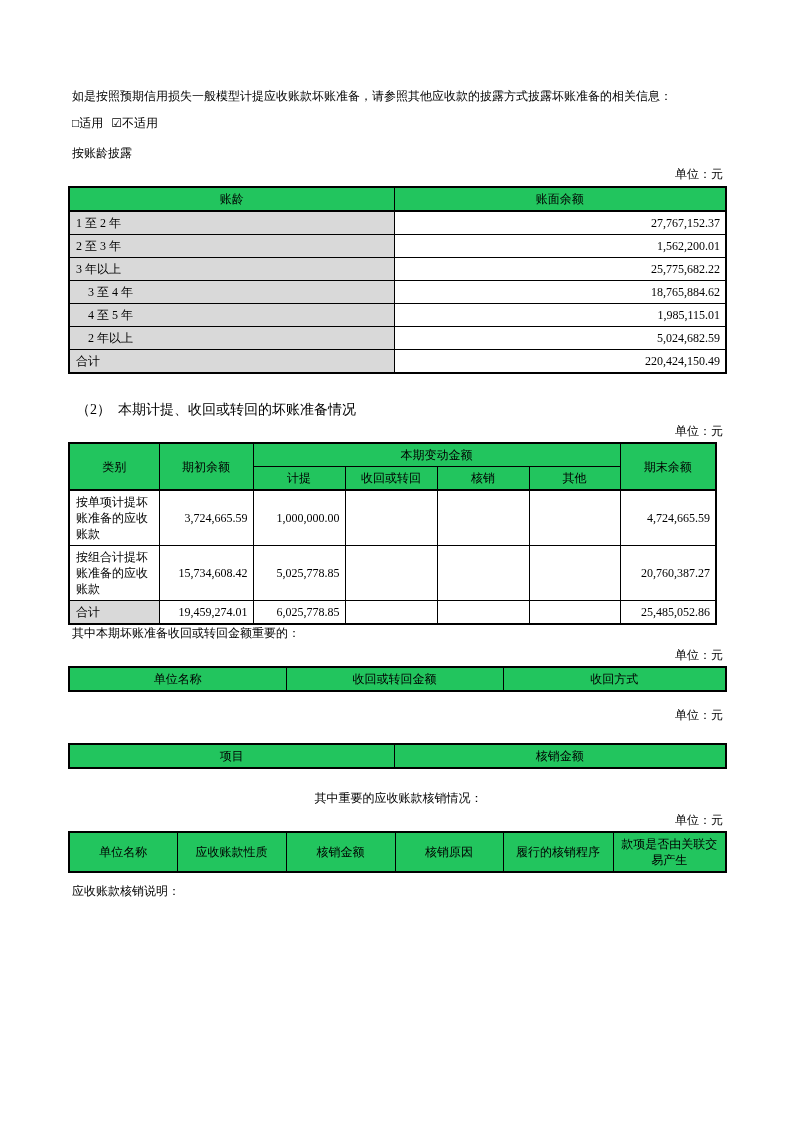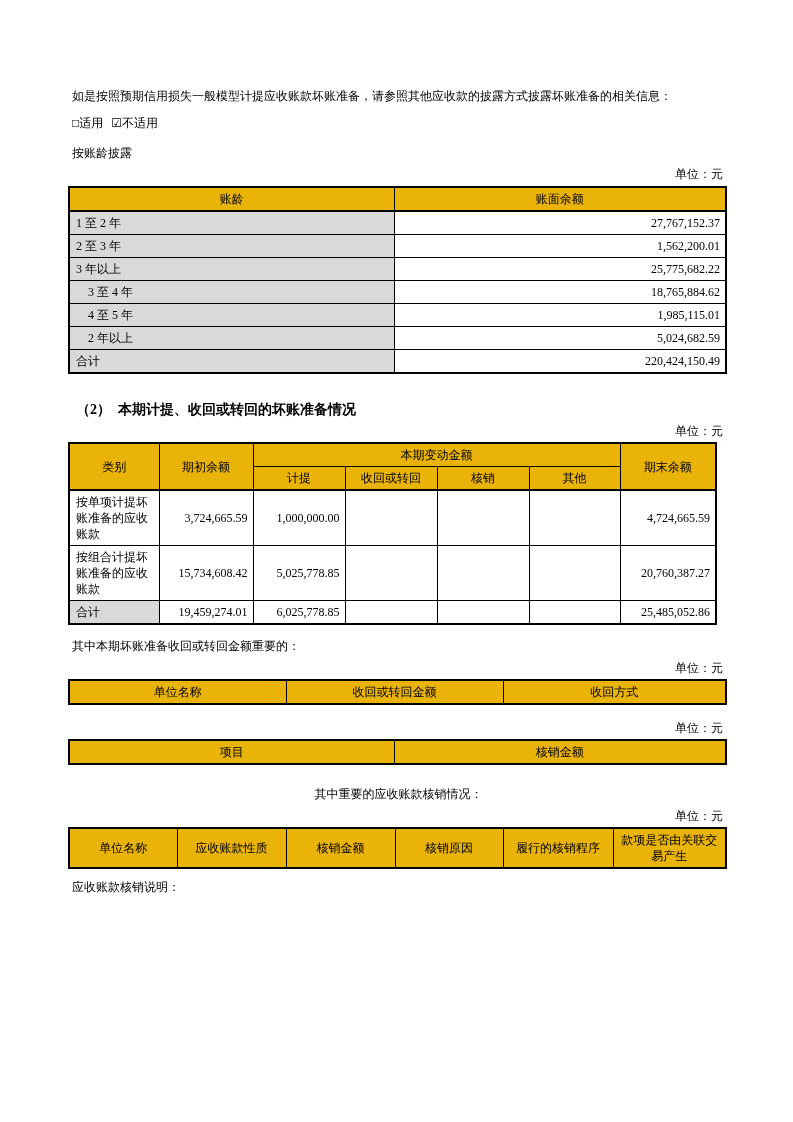--- a/index.html
+++ b/index.html
@@ -22,40 +22,40 @@
     padding-left: 4px;
   }
   .unit {
     text-align: right;
     padding-left: 0;
     padding-right: 2px;
   }
   h2 {
     margin: 0;
     font-size: 14px;
-    font-weight: bold;
+    font-weight: normal;
     line-height: 19px;
     padding-left: 8px;
     white-space: pre;
   }
   table {
     border-collapse: collapse;
     table-layout: fixed;
     width: 579px;
     border: 2px solid #000;
   }
   th, td {
     border: 1px solid #000;
     font-size: 12px;
     line-height: 16px;
     padding: 3px 5px;
     overflow: hidden;
   }
   th {
-    background: #eab308;
+    background: #22c55e;
     font-weight: normal;
     text-align: center;
     vertical-align: middle;
   }
   thead { border-bottom: 2px solid #000; }
   td.lbl { text-align: left; padding-left: 6px; }
   td.lbl-gray { background: #d9d9d9; text-align: left; padding-left: 6px; }
   td.lbl-indent { padding-left: 18px; }
   td.num {
     text-align: right;
@@ -67,26 +67,26 @@
   
   .m-intro   { margin-top: 88px; }
   .m-check   { margin-top: 11px; }
   .m-aging   { margin-top: 14px; }
   .m-unit1   { margin-top: 5px; }
   .m-table1  { margin-top: 4px; }
   .m-head2   { margin-top: 26px; }
   .m-prov    { margin-top: 21px; }
   .m-unit2   { margin-top: 4px; }
   .m-table2  { margin-top: 3px; }
-  .m-recnote { margin-top: 13px; }
+  .m-recnote { }
   .m-unit3   { margin-top: 6px; }
   .m-table3  { margin-top: 3px; }
   .m-head3   { margin-top: 73px; }
   .m-unit4   { margin-top: 15px; }
-  .m-table4  { margin-top: 3px; }
+  .m-table4  { margin-top: 20px; }
   .m-impnote { margin-top: 21px; text-align: center; }
   .m-unit5   { margin-top: 6px; }
   .m-table5  { margin-top: 3px; }
   .m-wonote  { margin-top: 10px; }
   .check-gap { display: inline-block; width: 8px; }
 </style>
 </head>
 <body>
 
 <div class="page">

